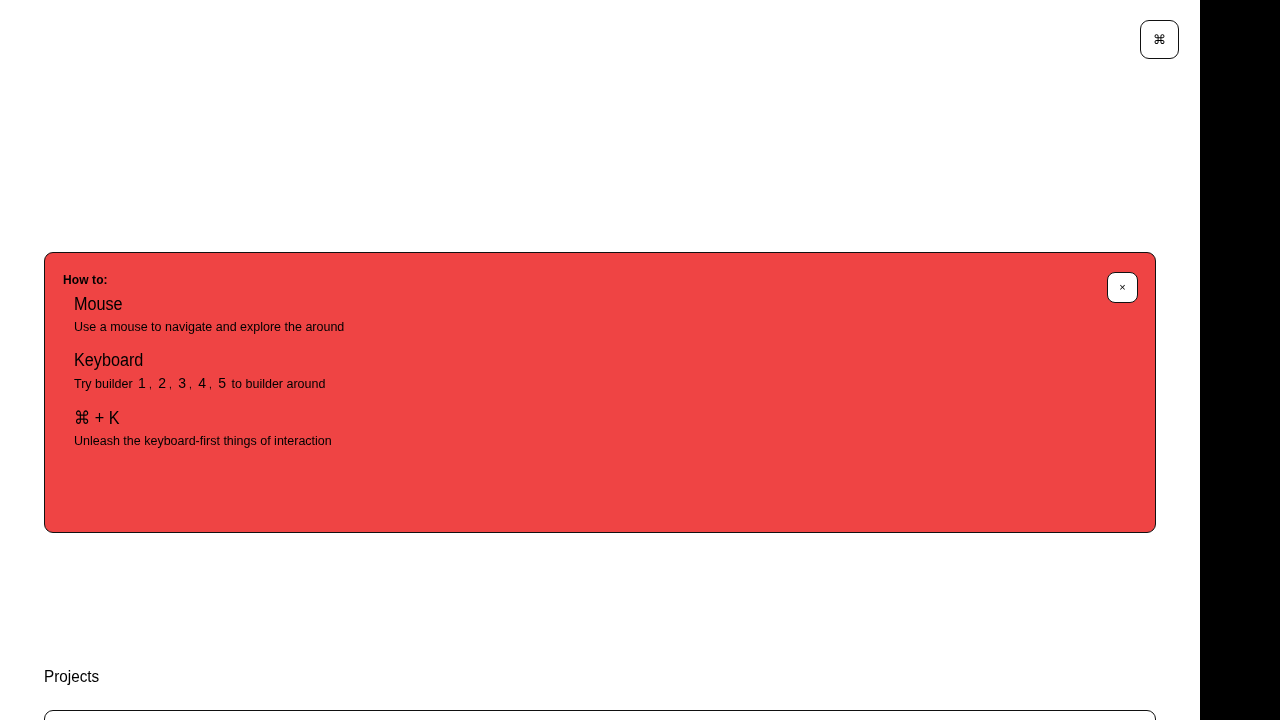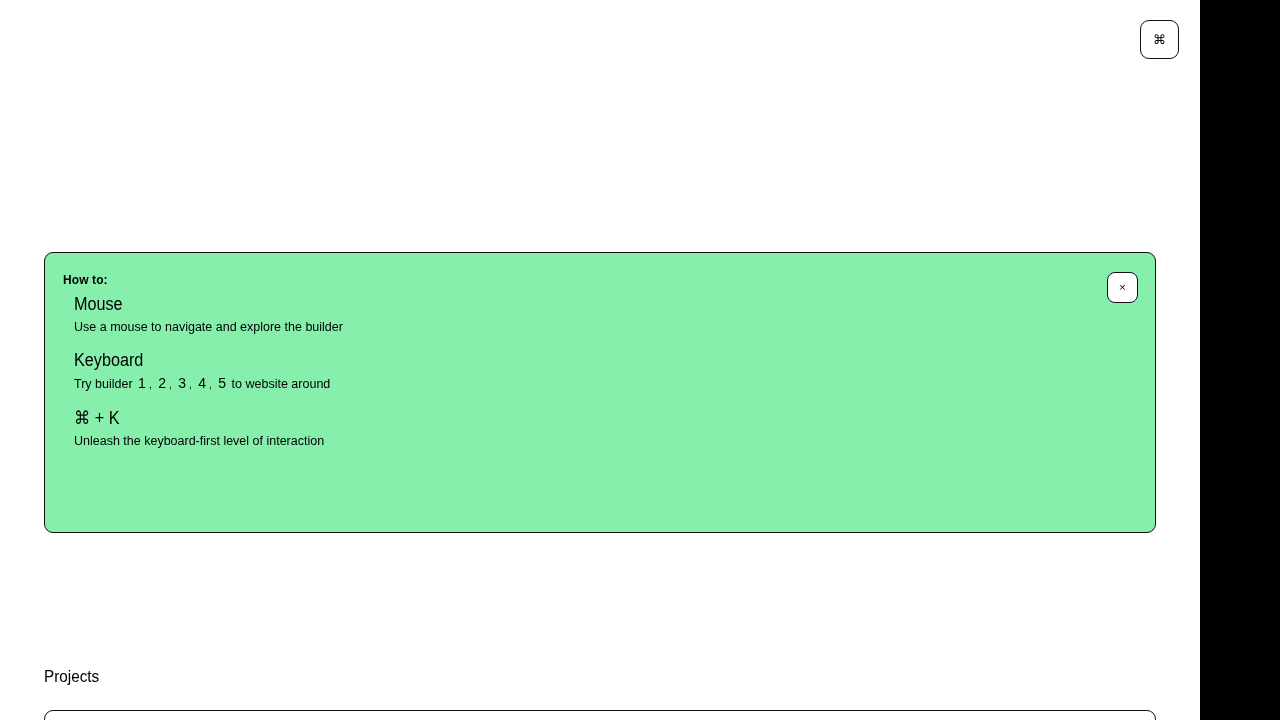--- a/index.html
+++ b/index.html
@@ -95,21 +95,21 @@
 
   
   #howto-card {
     position: absolute;
     left: 44px;
     top: 252px;
     width: 1112px;
     height: 281px;
     border: 1px solid #111111;
     border-radius: 9px;
-    background: #86efac;
+    background: #ef4444;
   }
   #howto-label {
     position: absolute;
     left: 18px;
     top: 20px;
     font-size: 12px;
     font-weight: bold;
     letter-spacing: 0.1px;
     color: #000000;
   }
@@ -210,39 +210,39 @@
       <div id="howto-label">How to:</div>
 
       <button id="howto-close">
         <span>×</span>
       </button>
 
       <div id="howto-list">
 
         <div class="howto-entry">
           <div class="howto-title">Mouse</div>
-          <div class="howto-desc">Use a mouse to navigate and explore the builder</div>
+          <div class="howto-desc">Use a mouse to navigate and explore the around</div>
         </div>
 
         <div class="howto-entry">
           <div class="howto-title">Keyboard</div>
           <div class="howto-desc">
             <span>Try builder</span>
             <span class="kbd">1</span><span class="kbd-sep">,</span>
             <span class="kbd">2</span><span class="kbd-sep">,</span>
             <span class="kbd">3</span><span class="kbd-sep">,</span>
             <span class="kbd">4</span><span class="kbd-sep">,</span>
             <span class="kbd">5</span>
-            <span>to website around</span>
+            <span>to builder around</span>
           </div>
         </div>
 
         <div class="howto-entry">
           <div class="howto-title">⌘ + K</div>
-          <div class="howto-desc">Unleash the keyboard-first level of interaction</div>
+          <div class="howto-desc">Unleash the keyboard-first things of interaction</div>
         </div>
 
       </div>
 
     </div>
 
     <div id="projects-heading">Projects</div>
 
     <div id="projects-card"></div>
 

